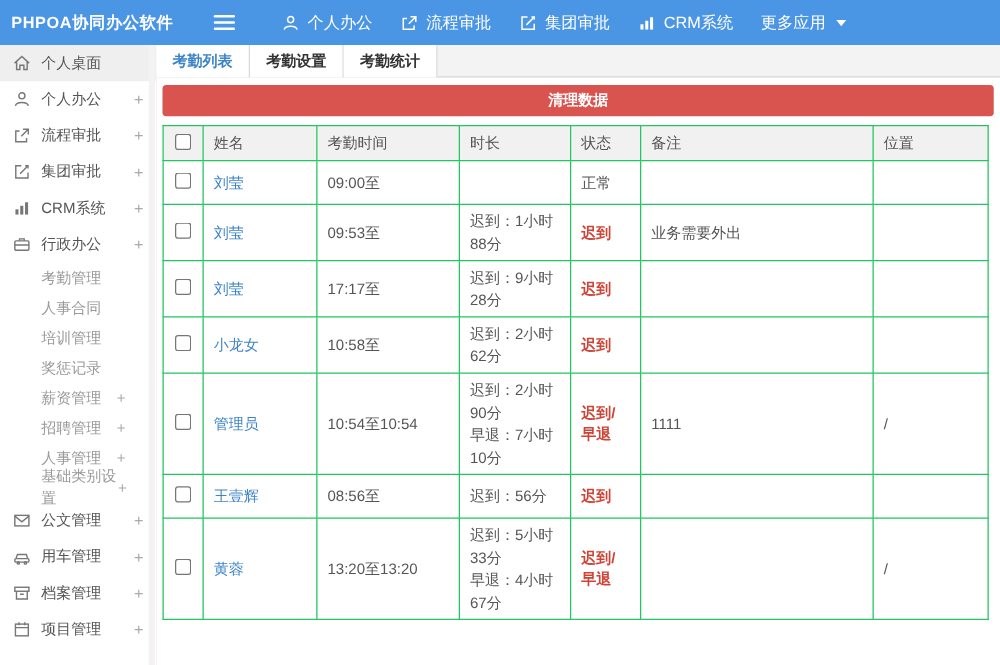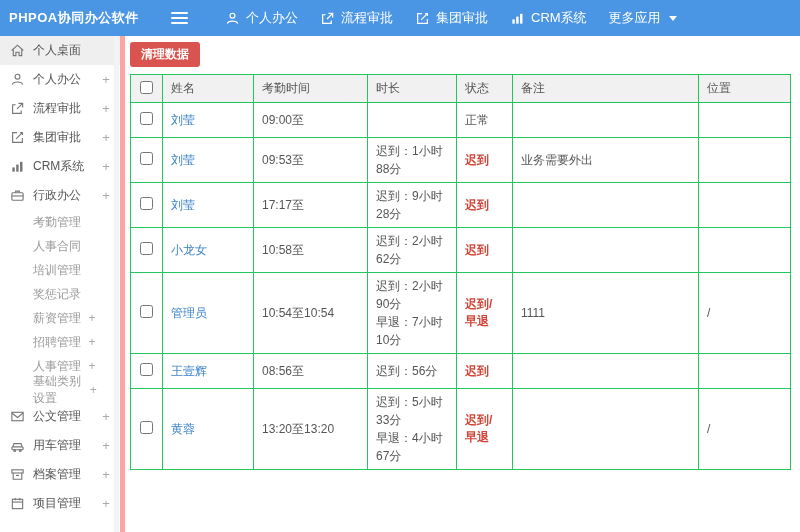--- a/index.html
+++ b/index.html
@@ -11,21 +11,21 @@
   .topbar { position:absolute; left:0; top:0; width:800px; height:36px; background:#4b95e5; display:flex; align-items:center; color:#fff; }
   .logo { width:125px; padding-left:9px; font-size:13px; font-weight:bold; letter-spacing:.5px; white-space:nowrap; }
   .hamburger { margin-left:46px; width:17px; height:12px; display:flex; flex-direction:column; justify-content:space-between; cursor:pointer; }
   .hamburger span { display:block; height:2px; background:#fff; border-radius:1px; }
   .topnav { display:flex; align-items:center; margin-left:26px; }
   .topnav-item { display:flex; align-items:center; gap:6px; padding:0 11px; height:36px; font-size:13px; cursor:pointer; white-space:nowrap; }
   .topnav-item svg { display:block; }
   .caret-down { width:0; height:0; border-left:4px solid transparent; border-right:4px solid transparent; border-top:5px solid #fff; margin-left:2px; }
 
   
-  .sidebar { position:absolute; left:0; top:36px; width:126px; height:496px; background:#fff; border-right:6px solid #fca5a5; }
+  .sidebar { position:absolute; left:0; top:36px; width:126px; height:496px; background:#fff; border-right:1px solid #fca5a5; }
   .sb-track { position:absolute; right:1px; top:0; width:5px; height:100%; background:#f3f3f3; }
   .sb-item { height:29px; display:flex; align-items:center; padding:0 8px 0 10px; cursor:pointer; color:#555; }
   .sb-item.active { background:#efefef; }
   .sb-item .sb-ico { width:15px; height:15px; color:#777; flex:0 0 15px; }
   .sb-item .sb-label { margin-left:8px; white-space:nowrap; }
   .sb-expand { margin-left:auto; color:#aaa; font-size:13px; width:12px; text-align:center; }
   .sb-sub { height:24px; display:flex; align-items:center; padding:0 22px 0 33px; cursor:pointer; color:#9a9a9a; }
   .sb-sub .sb-expand { font-size:12px; }
 
   
@@ -36,21 +36,21 @@
   .tab.active { color:#3c84c8; }
 
   .filter { height:40px; display:flex; align-items:center; padding:0 4px; border-bottom:2px solid #eaeaea; }
   .f-label { font-weight:bold; color:#555; white-space:nowrap; }
   .inp-name { width:156px; height:25px; margin-left:2px; border:1px solid #5e9ed6; border-radius:3px; padding:0 6px; font-size:12px; outline:none; background:#fff; }
   .inp-date { width:64px; height:23px; border:1px solid #cbcbcb; border-radius:3px; background:#e9e9e9; padding:0 5px; font-size:12px; outline:none; }
   .ml12 { margin-left:12px; }
   .ml10 { margin-left:10px; }
   .btn { display:inline-flex; align-items:center; justify-content:center; border:none; border-radius:3px; color:#fff; font-size:12px; font-weight:bold; cursor:pointer; white-space:nowrap; font-family:inherit; }
   .btn-primary { background:#3c7fdb; height:26px; padding:0 12px; margin-left:12px; letter-spacing:4px; }
-  .actions { padding:6px 5px 7px 5px; display:flex; gap:7px; }
+  .actions { padding:6px 5px 7px 5px; display:flex; gap:7px;flex-direction:column; }
   .btn-danger { background:#d9534f; height:25px; padding:0 11px; }
   .btn-info { background:#55b9dd; height:25px; padding:0 11px; }
 
   
   table.grid { border-collapse:collapse; margin-left:5px; width:660px; table-layout:fixed; }
   .grid th, .grid td { border:1px solid #22c55e; padding:4px 8px; text-align:left; vertical-align:middle; font-weight:normal; }
   .grid thead th { background:#f1f1f1; height:28px; color:#555; }
   .grid tbody td { height:35px; background:#fff; }
   .c-check { text-align:center !important; }
   .c-check input { width:13px; height:13px; cursor:pointer; }
@@ -229,20 +229,25 @@
           <path d="M5.5 2 V4.5 M10.5 2 V4.5"></path>
         </svg>
       <span class="sb-label">项目管理</span>
       <span class="sb-expand">+</span>
     </div>
     <div class="sb-track"></div>
   </div>
 
   <div class="content">
 
+    <div class="tabbar">
+      <div class="tab active">考勤列表</div>
+      <div class="tab">考勤设置</div>
+      <div class="tab">考勤统计</div>
+    </div>
 
 
     <div class="actions">
       <button class="btn btn-danger">清理数据</button>
     </div>
 
     <table class="grid">
       <colgroup>
         <col style="width:32px">
           <col style="width:91px">

